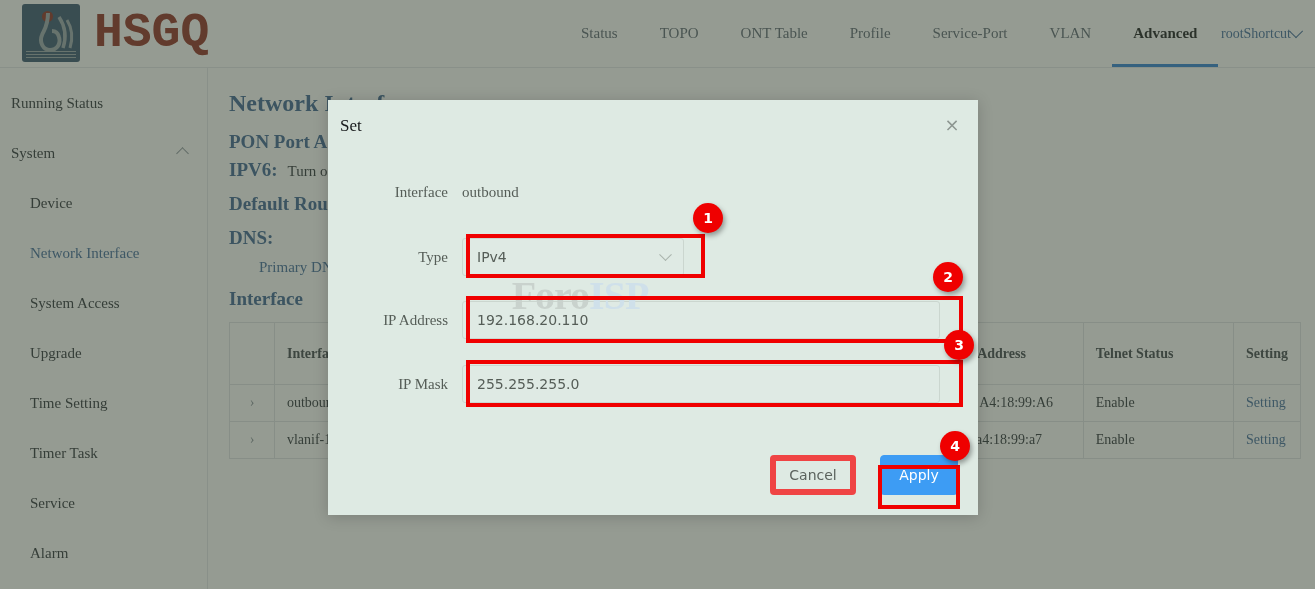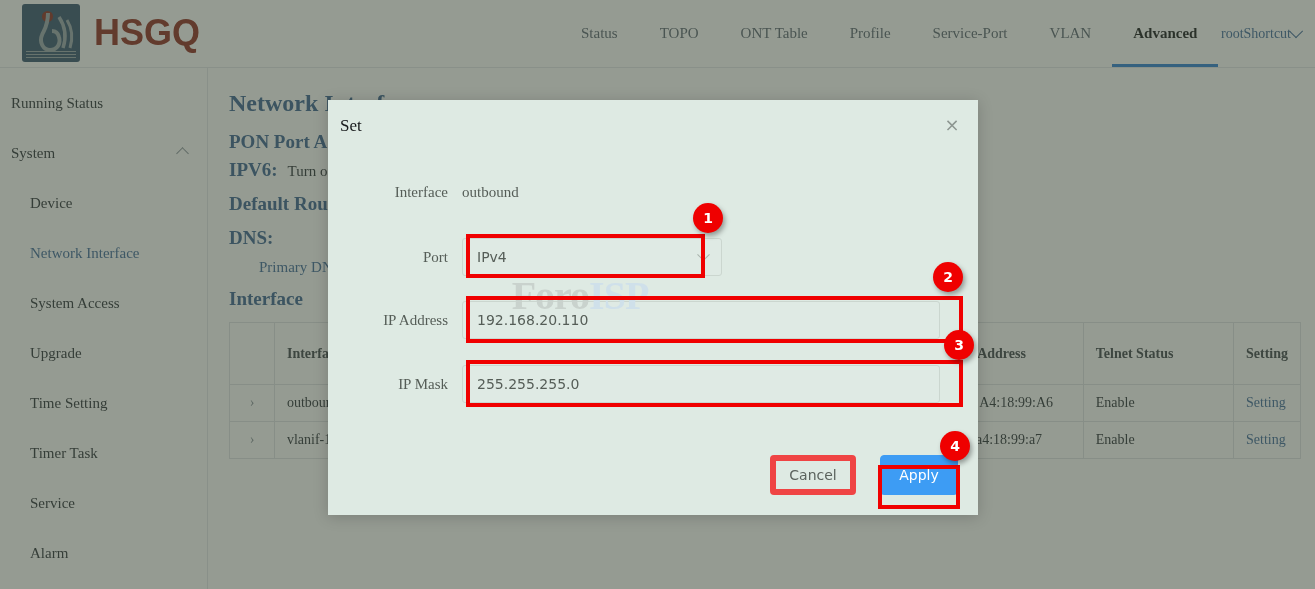--- a/index.html
+++ b/index.html
@@ -39,22 +39,22 @@
     background: #8c2b20;
   }
   .logo-swoosh { position: absolute; left: 0; top: 0; }
   .logo-lines {
     position: absolute; left: 4px; bottom: 3px; width: 50px; height: 8px;
   }
   .logo-lines i {
     display: block; height: 1px; background: #9aa6ae; margin-bottom: 2px;
   }
   .brand-text {
-    font-family: Liberation Sans, sans-serif;
-    font-weight: 700; font-size: 36px; letter-spacing: 0px;
+    font-family: Liberation Mono, monospace;
+    font-weight: 700; font-size: 48px; letter-spacing: 0px;
     color: #8f2b1f;
     line-height: 1;
   }
 
   .topnav {
     position: absolute; left: 560px; top: 0; height: 67px;
     display: flex; align-items: center; gap: 0px;
   }
   .topnav a {
     font-size: 15px; color: #5a6572; text-decoration: none;
@@ -190,21 +190,21 @@
   }
   .form-static { font-size: 15px; color: #555d57; }
   .field {
     height: 38px; background: #dfeae4;
     border: 1px solid #cbd6cf; border-radius: 3px;
     display: flex; align-items: center; padding: 0 14px;
     font-family: "DejaVu Sans", sans-serif;
     font-size: 14px; color: #555d57;
     position: relative;
   }
-  .field.sel { width: 260px; }
+  .field.sel { width: 222px; }
   .field.txt { width: 478px; }
   .field .dd-chev {
     position: absolute; right: 13px; top: 14px;
     width: 9px; height: 9px;
     border-right: 1.4px solid #aab4ad; border-bottom: 1.4px solid #aab4ad;
     transform: rotate(45deg) translate(-2px,-2px);
   }
 
   .modal-footer {
     position: absolute; right: 20px; bottom: 20px;
@@ -374,21 +374,21 @@
 <div id="modal">
   <div class="modal-title">Set</div>
   <div class="modal-close">×</div>
 
   <div class="form-row" style="top:84px;">
     <div class="form-label">Interface</div>
     <div class="form-static">outbound</div>
   </div>
 
   <div class="form-row" style="top:138px;">
-    <div class="form-label">Port</div>
+    <div class="form-label">Type</div>
     <div class="field sel">
       <span>IPv4</span>
       <span class="dd-chev"></span>
     </div>
   </div>
 
   <div class="form-row" style="top:201px;">
     <div class="form-label">IP Address</div>
     <div class="field txt">
       <span>192.168.20.110</span>

